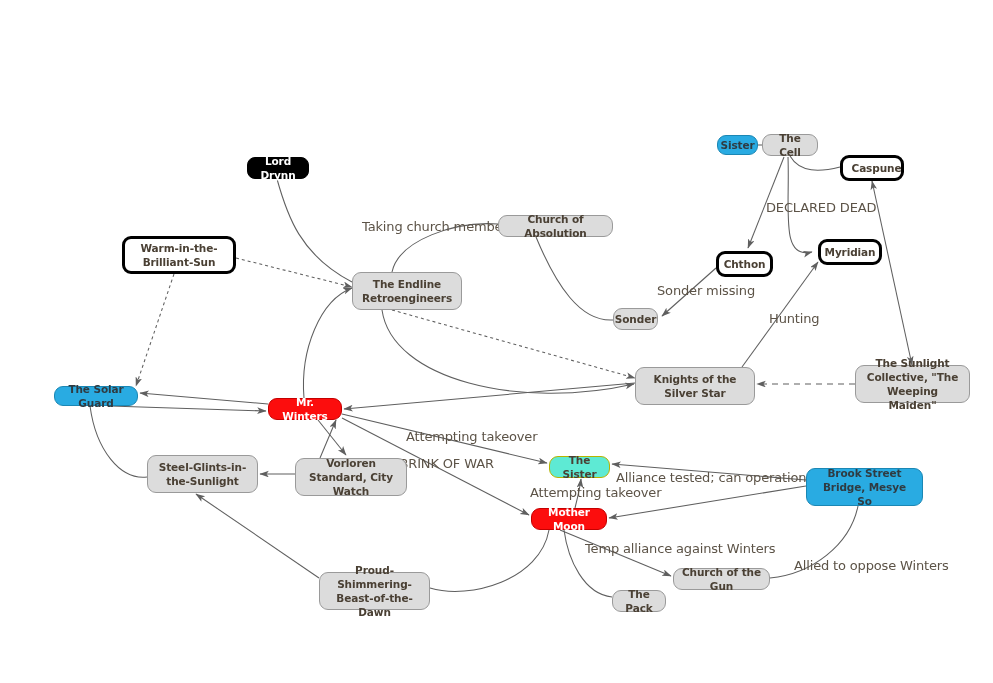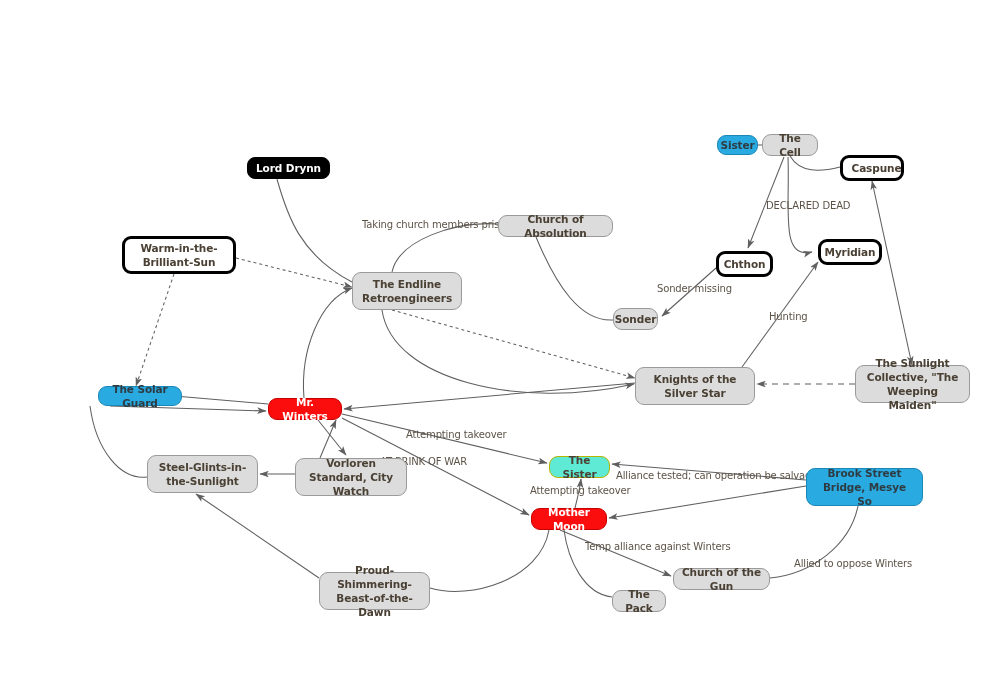--- a/index.html
+++ b/index.html
@@ -54,21 +54,21 @@
   }
   .n-outline{
     background:#ffffff;
     border:3.4px solid #000000;
     color:#4a4034;
     border-radius:9px;
   }
 
   .edge-label{
     position:absolute;
-    font-size:10px;
+    font-size:13px;
     color:#5c5347;
     font-family:"DejaVu Sans", sans-serif;
     white-space:nowrap;
     z-index:4;
     font-weight:normal;
     letter-spacing:-0.15px;
   }
 </style>
 </head>
 <body>
@@ -150,30 +150,30 @@
 
       <path d="M319,578 L196,494" marker-end="url(#arrow)"></path>
 
       <path d="M320,458 L336,420" marker-end="url(#arrow)"></path>
     </g>
   </svg>
 
   <div class="node n-blue" style="left:717px;top:135px;width:41px;height:20px;">Sister</div>
   <div class="node n-gray" style="left:762px;top:134px;width:56px;height:22px;">The Cell</div>
   <div class="node n-outline" style="left:840px;top:155px;width:64px;height:26px;padding-left:16px;">Caspune</div>
-  <div class="node n-black" style="left:247px;top:157px;width:83px;height:22px;">Lord Drynn</div>
+  <div class="node n-black" style="left:247px;top:157px;width:62px;height:22px;">Lord Drynn</div>
   <div class="node n-gray" style="left:498px;top:215px;width:115px;height:22px;">Church of Absolution</div>
   <div class="node n-outline" style="left:122px;top:236px;width:114px;height:38px;">Warm-in-the-Brilliant-Sun</div>
   <div class="node n-outline" style="left:716px;top:251px;width:57px;height:26px;">Chthon</div>
   <div class="node n-outline" style="left:818px;top:239px;width:64px;height:26px;">Myridian</div>
   <div class="node n-gray" style="left:352px;top:272px;width:110px;height:38px;">The Endline Retroengineers</div>
   <div class="node n-gray" style="left:613px;top:308px;width:45px;height:22px;">Sonder</div>
   <div class="node n-gray" style="left:635px;top:367px;width:120px;height:38px;">Knights of the Silver Star</div>
   <div class="node n-gray" style="left:855px;top:365px;width:115px;height:38px;">The Sunlight Collective, "The Weeping Maiden"</div>
-  <div class="node n-blue" style="left:54px;top:386px;width:84px;height:20px;margin-left:44px;">The Solar Guard</div>
+  <div class="node n-blue" style="left:54px;top:386px;width:84px;height:20px;">The Solar Guard</div>
   <div class="node n-red" style="left:268px;top:398px;width:74px;height:22px;">Mr. Winters</div>
   <div class="node n-gray" style="left:147px;top:455px;width:111px;height:38px;">Steel-Glints-in-the-Sunlight</div>
   <div class="node n-gray" style="left:295px;top:458px;width:112px;height:38px;">Vorloren Standard, City Watch</div>
   <div class="node n-yellow" style="left:549px;top:456px;width:61px;height:22px;">The Sister</div>
   <div class="node n-blue" style="left:806px;top:468px;width:117px;height:38px;">Brook Street Bridge, Mesye So</div>
   <div class="node n-red" style="left:531px;top:508px;width:76px;height:22px;">Mother Moon</div>
   <div class="node n-gray" style="left:673px;top:568px;width:97px;height:22px;">Church of the Gun</div>
   <div class="node n-gray" style="left:319px;top:572px;width:111px;height:38px;">Proud-Shimmering-Beast-of-the-Dawn</div>
   <div class="node n-gray" style="left:612px;top:590px;width:54px;height:22px;">The Pack</div>
 

